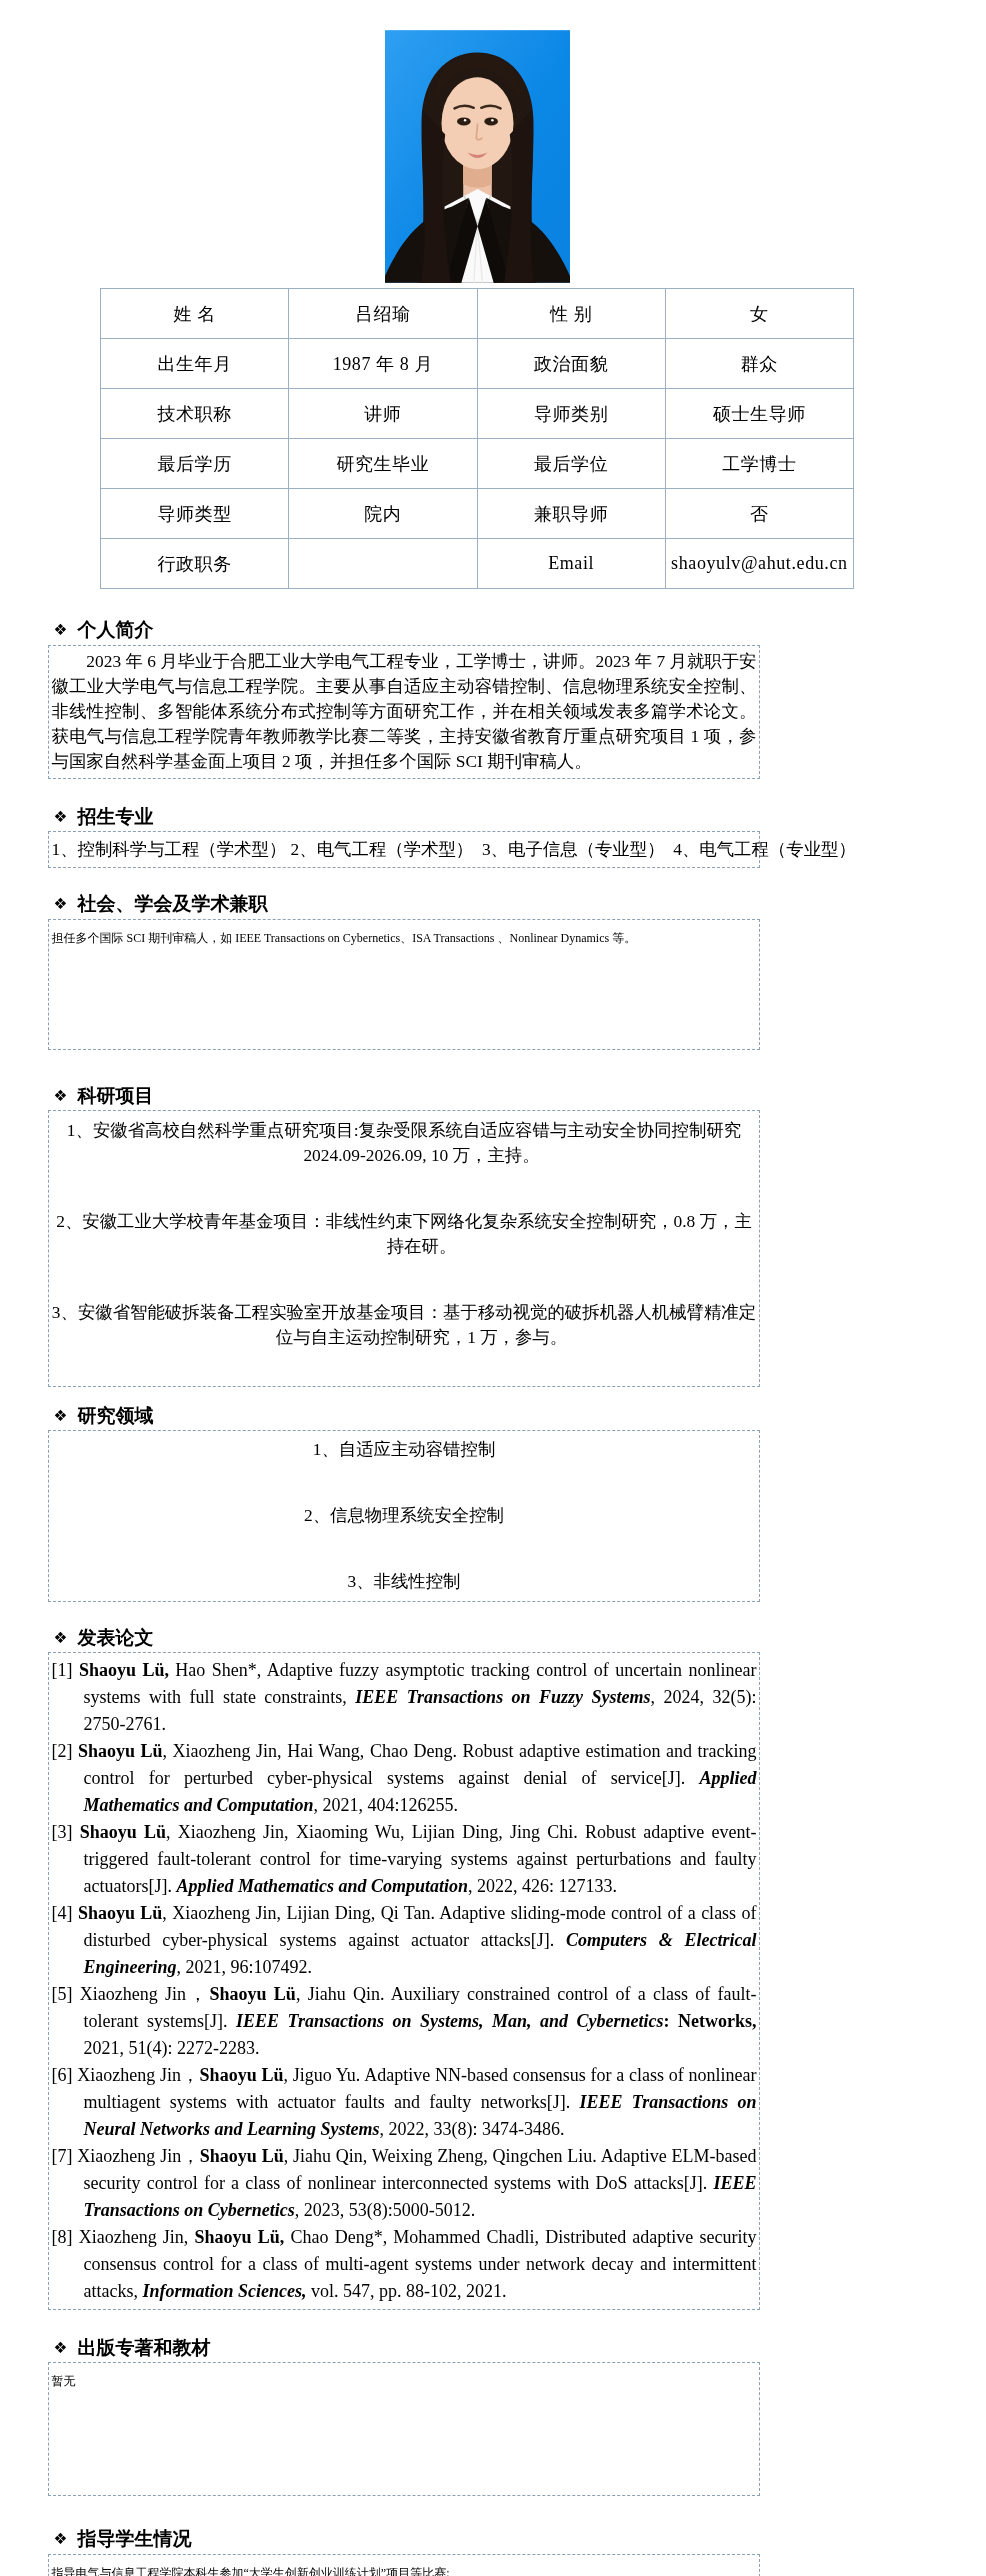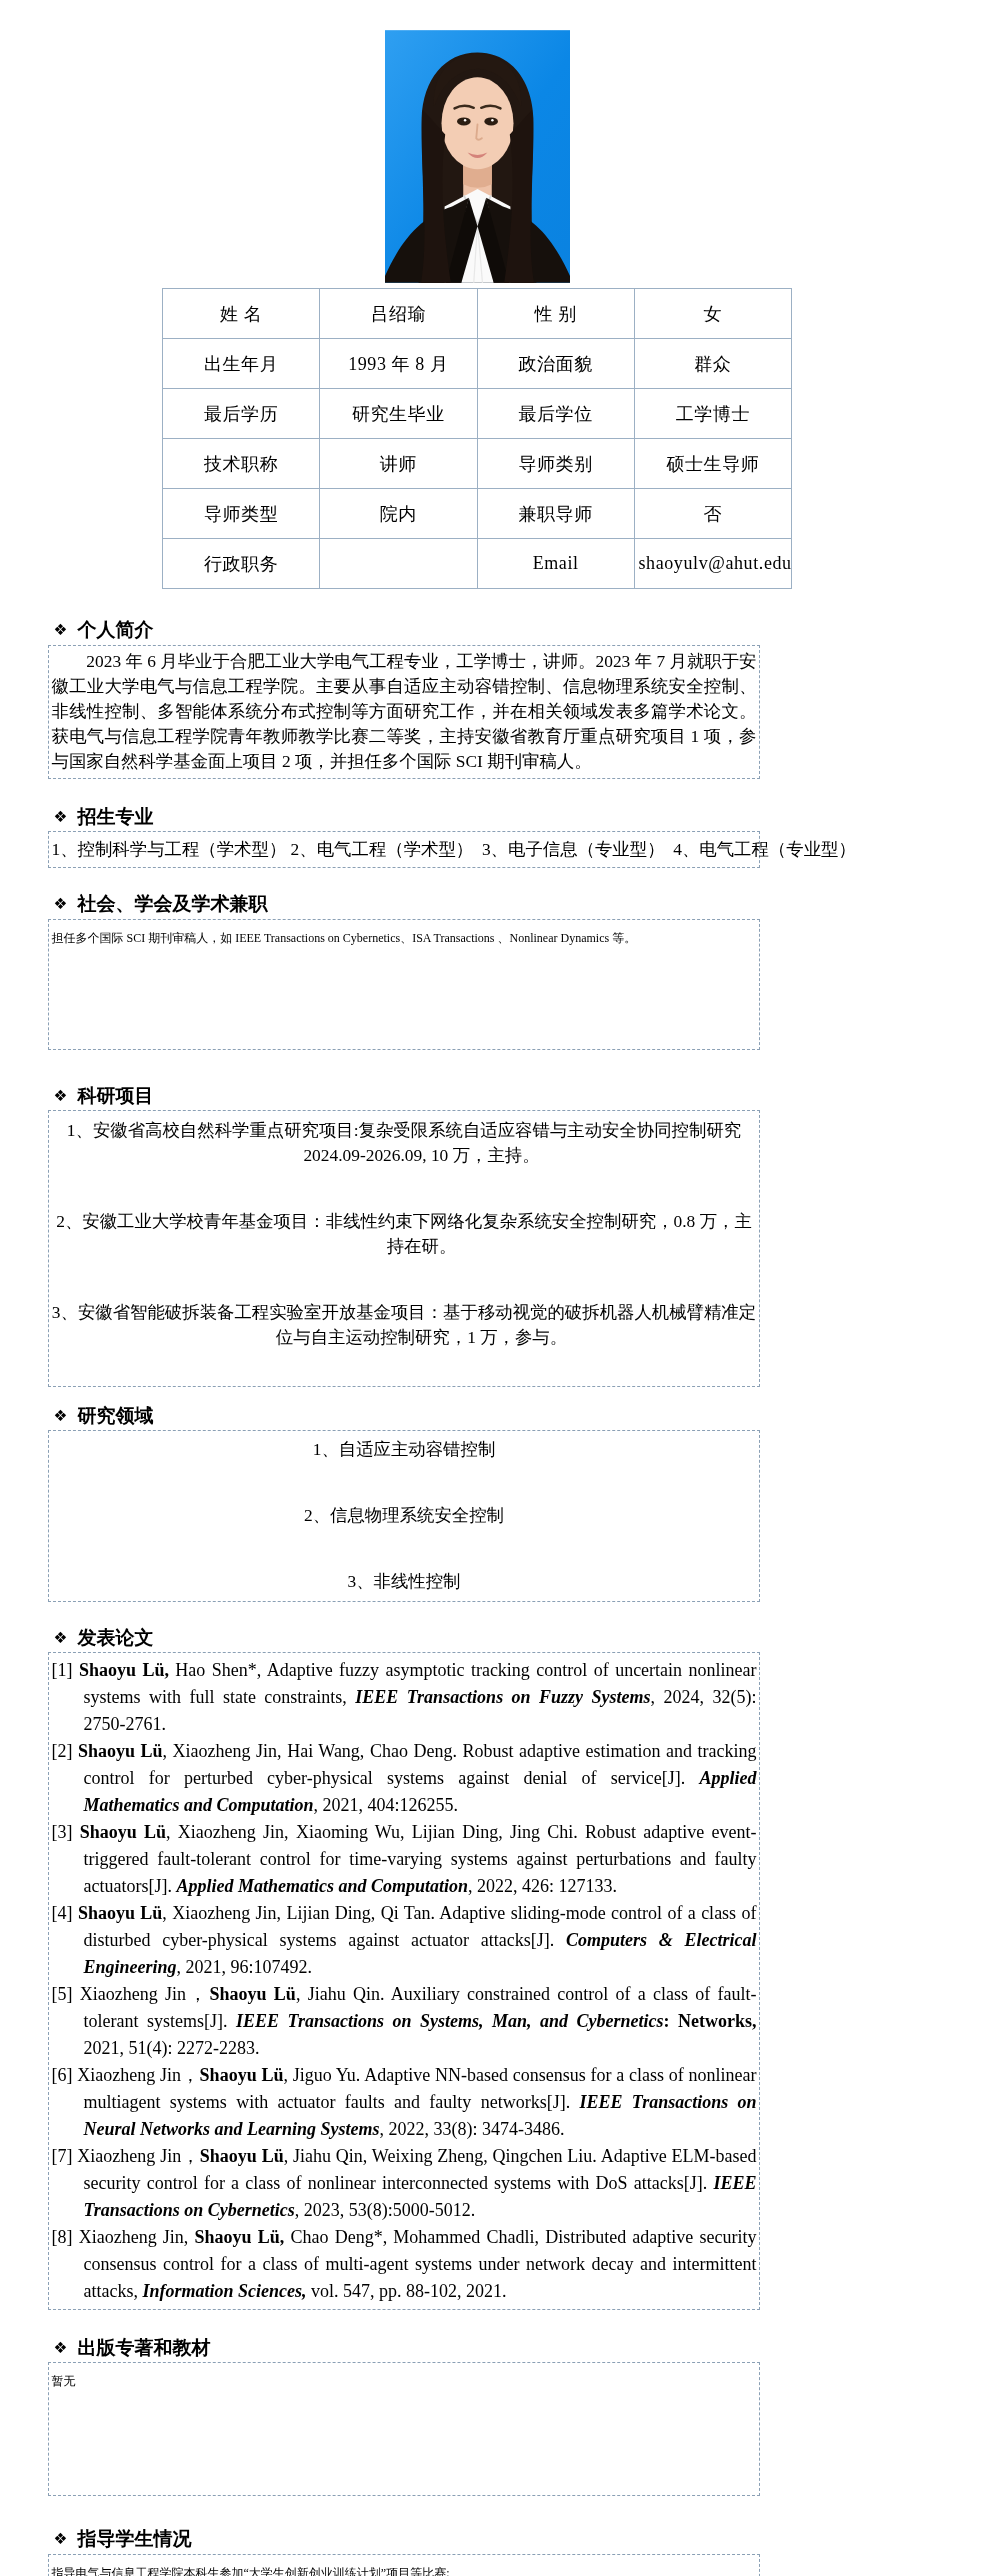--- a/index.html
+++ b/index.html
@@ -6,21 +6,21 @@
   * { box-sizing:border-box; }
   .page {
     width:987px; min-height:2576px; margin:0 auto; background:#ffffff;
     font-family:"Liberation Serif","DejaVu Serif",serif; color:#000;
     padding:0 81px 11.2px 48px; overflow:hidden;
   }
   
   .photo-wrap { width:185px; height:253px; margin:30px auto 0; }
   .photo-wrap svg { display:block; width:100%; height:100%; }
   
-  table.info { border-collapse:collapse; margin:5px auto 0; width:630px; table-layout:fixed; }
+  table.info { border-collapse:collapse; margin:5px auto 0; width:754px; table-layout:fixed; }
   table.info td {
     border:1.9px solid #9cb0c4; height:50px; text-align:center; vertical-align:middle;
     font-size:18px; letter-spacing:0.6px; padding:0 3.7px; overflow:hidden;
   }
   
   .sec-head { display:flex; align-items:center; font-weight:bold; font-size:19px; line-height:22.4px; padding-left:5.6px; margin:0 0 3.1px 0; }
   .bullet { font-family:"DejaVu Sans","Liberation Sans",sans-serif; font-size:15.5px; margin-right:10px; line-height:22.4px; }
   .box { border:1.9px dashed #8ba0b5; width:712px; }
   .box p { margin:0; }
   .sec-intro    { margin-top:30px; }
@@ -102,35 +102,35 @@
   <table class="info">
     <tbody id="profile-tbody">
         <tr>
           <td>姓  名</td>
           <td>吕绍瑜</td>
           <td>性  别</td>
           <td>女</td>
         </tr>
         <tr>
           <td>出生年月</td>
-          <td>1993 年 8 月</td>
+          <td>1987 年 8 月</td>
           <td>政治面貌</td>
           <td>群众</td>
+        </tr>
+        <tr>
+          <td>技术职称</td>
+          <td>讲师</td>
+          <td>导师类别</td>
+          <td>硕士生导师</td>
         </tr>
         <tr>
           <td>最后学历</td>
           <td>研究生毕业</td>
           <td>最后学位</td>
           <td>工学博士</td>
-        </tr>
-        <tr>
-          <td>技术职称</td>
-          <td>讲师</td>
-          <td>导师类别</td>
-          <td>硕士生导师</td>
         </tr>
         <tr>
           <td>导师类型</td>
           <td>院内</td>
           <td>兼职导师</td>
           <td>否</td>
         </tr>
         <tr>
           <td>行政职务</td>
           <td></td>

